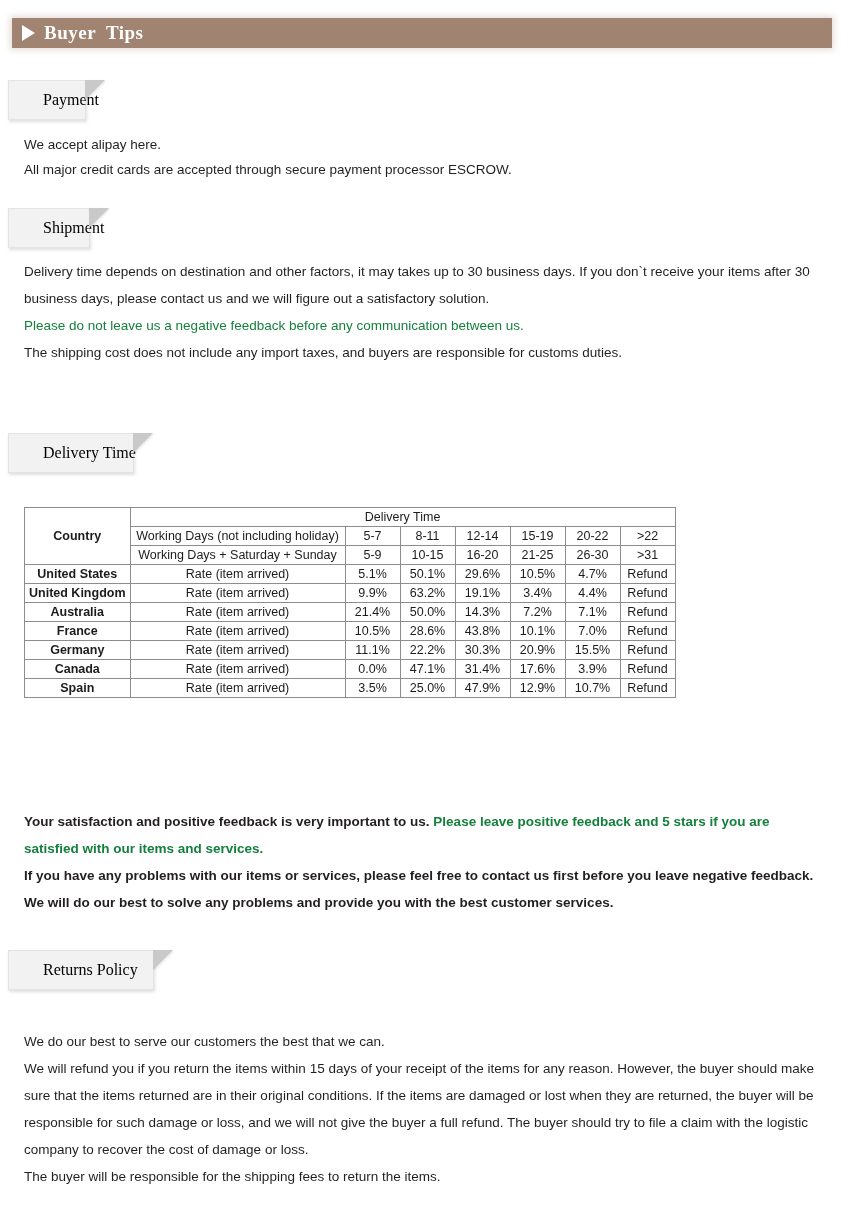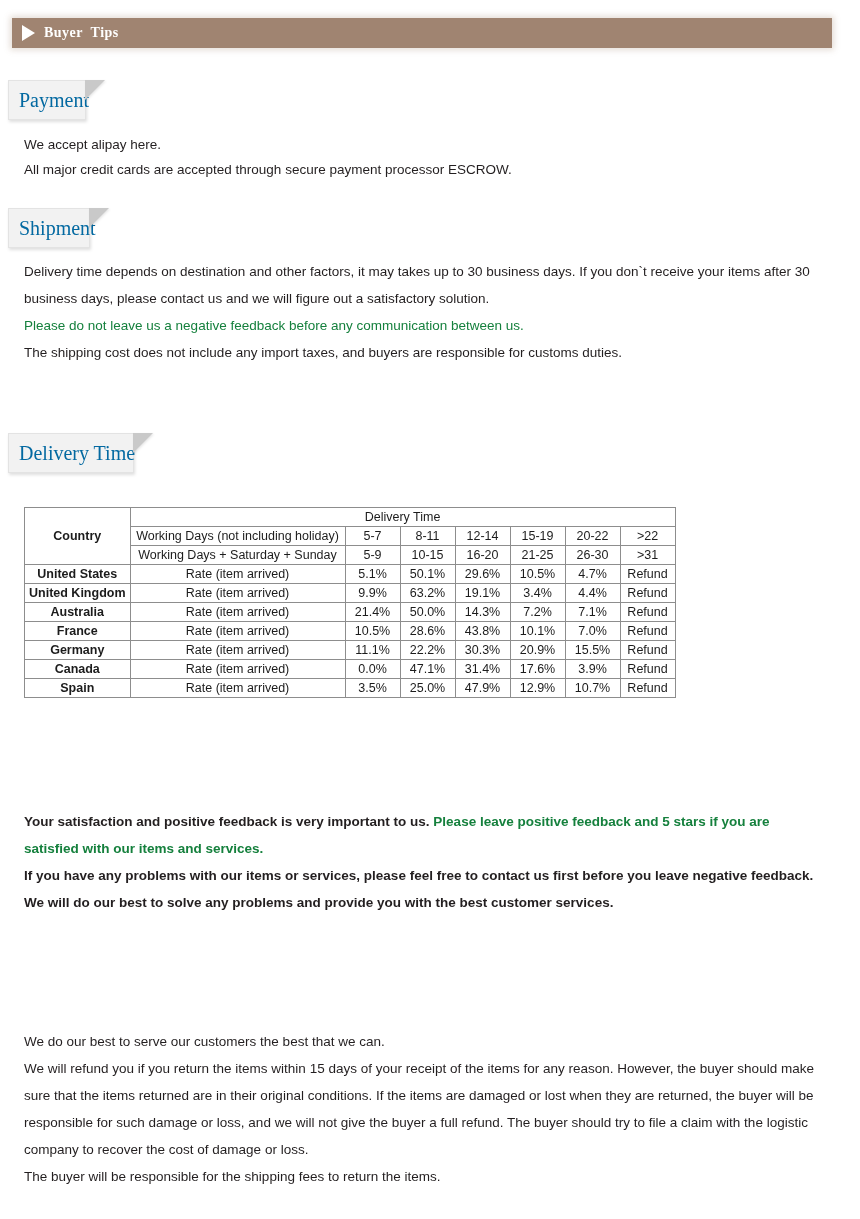--- a/index.html
+++ b/index.html
@@ -41,45 +41,46 @@
     height: 0;
     border-left: 13px solid #ffffff;
     border-top: 8px solid transparent;
     border-bottom: 8px solid transparent;
     margin-right: 9px;
     flex: none;
   }
   .banner-title {
     font-family: "Liberation Serif", serif;
     font-weight: bold;
-    font-size: 14px;
+    font-size: 19px;
     color: #ffffff;
     letter-spacing: 0.5px;
     white-space: pre;
   }
 
   
   .badge {
     position: absolute;
     height: 40px;
     background: #f2f2f2;
     border: 1px solid #e3e3e3;
     box-sizing: border-box;
     display: flex;
     align-items: center;
     padding-left: 10px;
     padding-right: 22px;
     box-shadow: 1px 2px 3px rgba(0,0,0,0.13);
   }
   .badge-label {
     font-family: "Liberation Serif", serif;
-    font-size: 20px;
-    color: #0369a1;
+    font-size: 16px;
+    color: #000000;
     white-space: pre;
     line-height: 1;
+    margin-left: 24px;
   }
   .badge-fold {
     position: absolute;
     top: -1px;
     right: -20px;
     width: 0;
     height: 0;
     border-top: 20px solid #c9c9c9;
     border-right: 20px solid transparent;
     border-left: 0;
@@ -265,19 +266,23 @@
           </tr>
         </tbody>
     </table>
   </div>
 
   <div class="text-block" id="txt-feedback">
       <p><span>Your satisfaction and positive feedback is very important to us. </span><span class="hl">Please leave positive feedback and 5 stars if you are satisfied with our items and services.</span></p>
       <p><span>If you have any problems with our items or services, please feel free to contact us first before you leave negative feedback. We will do our best to solve any problems and provide you with the best customer services.</span></p>
     </div>
 
+  <div class="badge" id="badge-returns">
+    <span class="badge-label">Returns Policy</span>
+    <span class="badge-fold"></span>
+  </div>
   <div class="text-block" id="txt-returns">
       <p><span>We do our best to serve our customers the best that we can.</span></p>
       <p><span>We will refund you if you return the items within </span><b>15 days</b><span> of your receipt of the items for any reason. However, the buyer should make sure that the items returned are in their original conditions. If the items are damaged or lost when they are returned, the buyer will be responsible for such damage or loss, and we will not give the buyer a full refund. The buyer should try to file a claim with the logistic company to recover the cost of damage or loss.</span></p>
       <p><span>The buyer will be responsible for the shipping fees to return the items.</span></p>
     </div>
 
 </div>
 
 </body></html>

